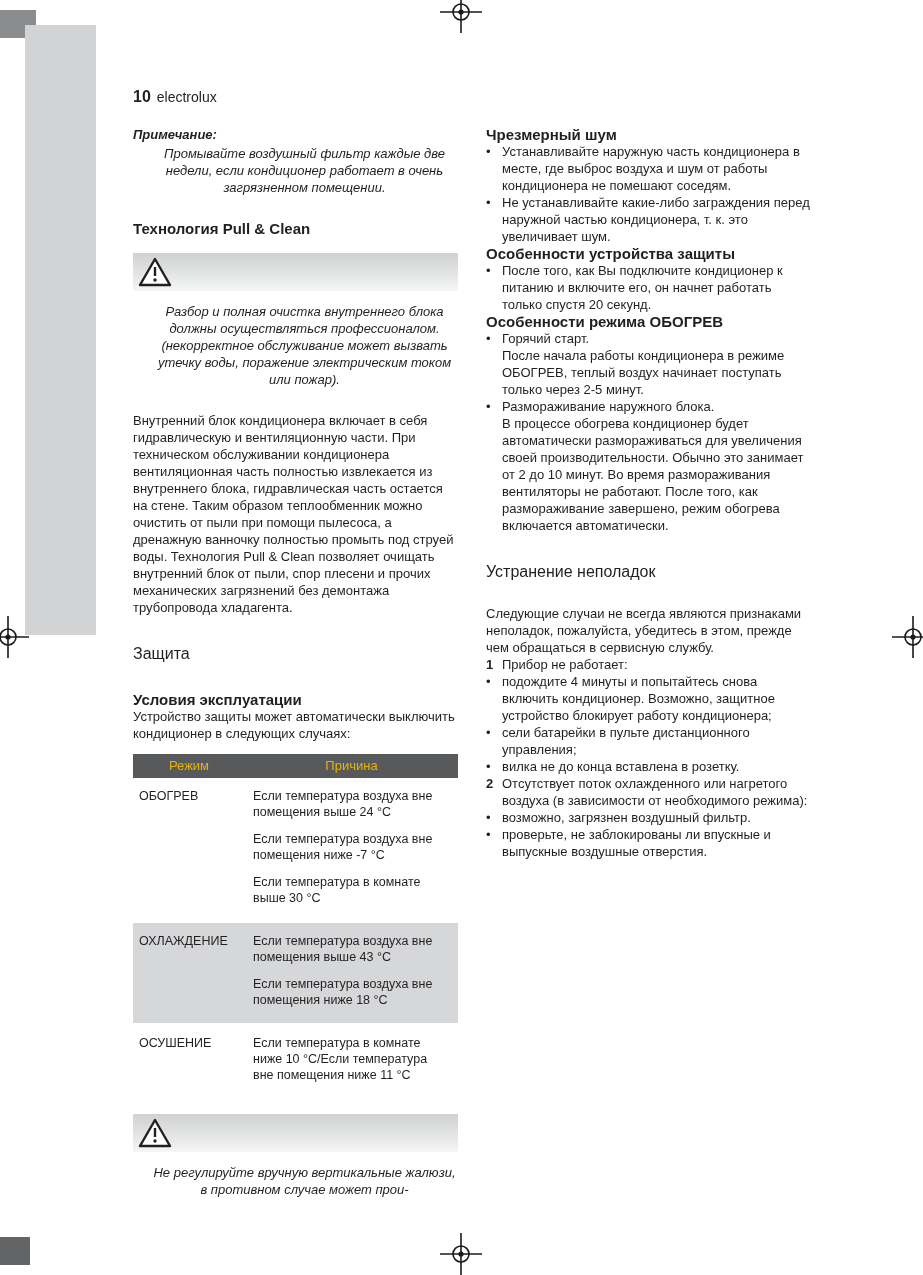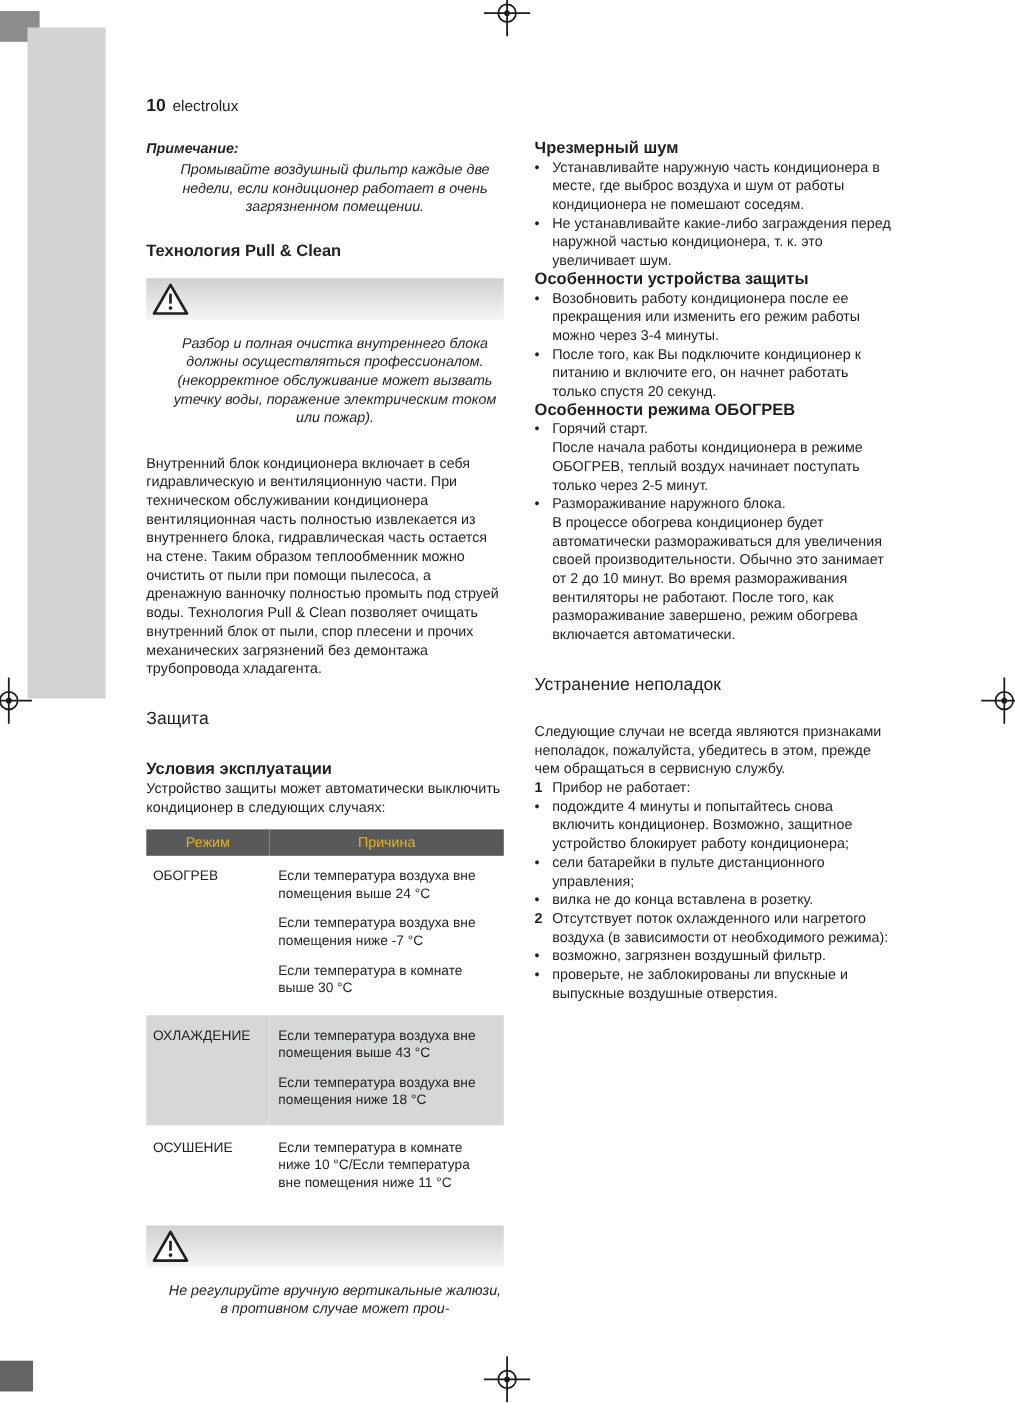--- a/index.html
+++ b/index.html
@@ -216,23 +216,20 @@
               <span>Устанавливайте наружную часть кондиционера в месте, где выброс воздуха и шум от работы кондиционера не помешают соседям.</span>
             </li>
           <li>
               <span>Не устанавливайте какие-либо заграждения перед наружной частью кондиционера, т. к. это увеличивает шум.</span>
             </li>
         </ul>
 
         <div class="subhead">Особенности устройства защиты</div>
         <ul class="blist">
           <li>
-              <span>Возобновить работу кондиционера после ее прекращения или изменить его режим работы можно через 3-4 минуты.</span>
-            </li>
-          <li>
               <span>После того, как Вы подключите кондиционер к питанию и включите его, он начнет работать только спустя 20 секунд.</span>
             </li>
         </ul>
 
         <div class="subhead">Особенности режима ОБОГРЕВ</div>
         <ul class="blist">
           <li>
             <span>
               <span class="block">Горячий старт.</span>
               <span class="block">После начала работы кондиционера в режиме ОБОГРЕВ, теплый воздух начинает поступать только через 2-5 минут.</span>

